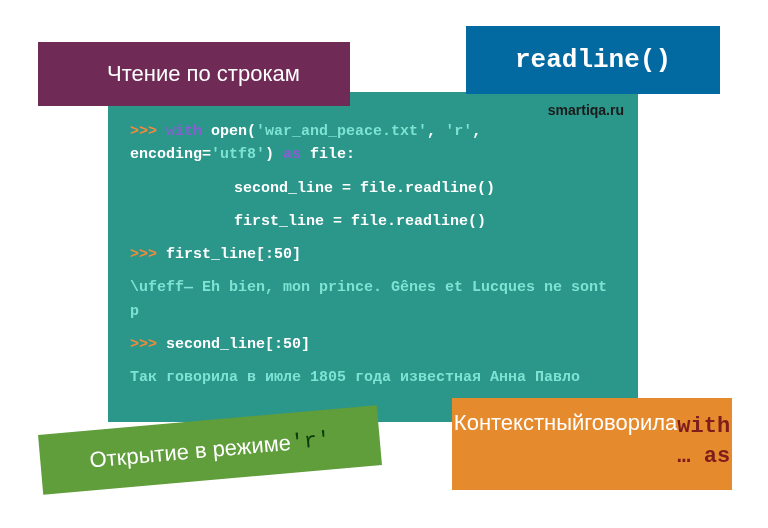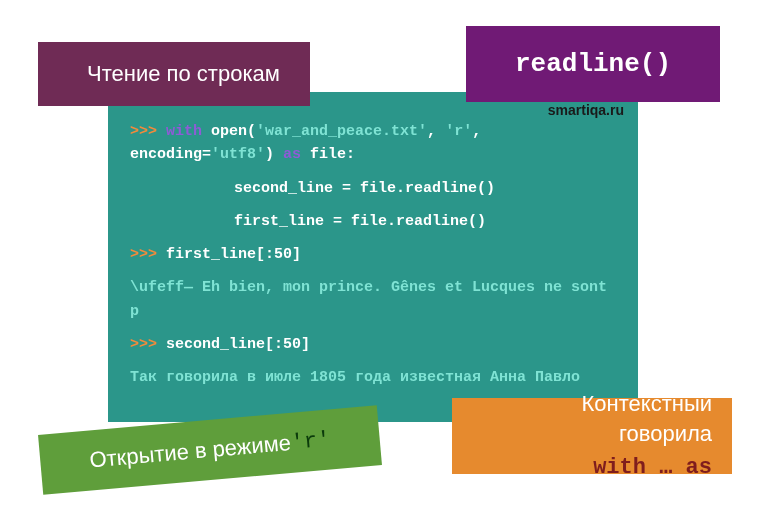--- a/index.html
+++ b/index.html
@@ -44,51 +44,51 @@
   .tk-out { color: #7fe3d4; }
   .box {
     position: absolute;
     padding: 10px 20px;
     font-size: 22px;
     color: #fff;
     text-align: center;
   }
   .box-purple {
     left: 38px; top: 42px;
-    width: 272px; height: 64px;
+    width: 312px; height: 64px;
     background: #6f2b55;
     display: flex; align-items: center; justify-content: center;
     z-index: 3;
     padding-left: 39px;
   }
   .box-blue {
     left: 466px; top: 26px;
-    width: 254px; height: 76px;
-    background: #701a75;
+    width: 254px; height: 68px;
+    background: #0369a1;
     font-family: 'Consolas','Courier New',monospace;
     font-weight: bold;
     font-size: 26px;
     display: flex; align-items: center; justify-content: center;
     z-index: 3;
   }
   .box-green {
     left: 40px; top: 420px;
     width: 340px; height: 60px;
     background: #5f9e3b;
     transform: rotate(-5deg);
     display: flex; align-items: center; justify-content: center;
     z-index: 3;
     font-size: 22px;
   }
   .box-green .mono { font-family: 'Consolas','Courier New',monospace; color: #0b3b0b; }
   .box-orange {
     left: 452px; top: 398px;
-    width: 280px; height: 76px;
+    width: 280px; height: 92px;
     background: #e68a2e;
-    display: flex; flex-direction: column; align-items: flex-end; justify-content: center;
+    display: flex; flex-direction: row; align-items: flex-start; justify-content: center;
     z-index: 3;
     font-size: 22px;
     line-height: 1.35;
   }
   .box-orange .mono { font-family: 'Consolas','Courier New',monospace; font-weight: bold; color: #7f1d1d; font-size: 22px; margin-top: 4px; }
 </style>
 </head>
 <body>
 
 <div class="code-panel">

